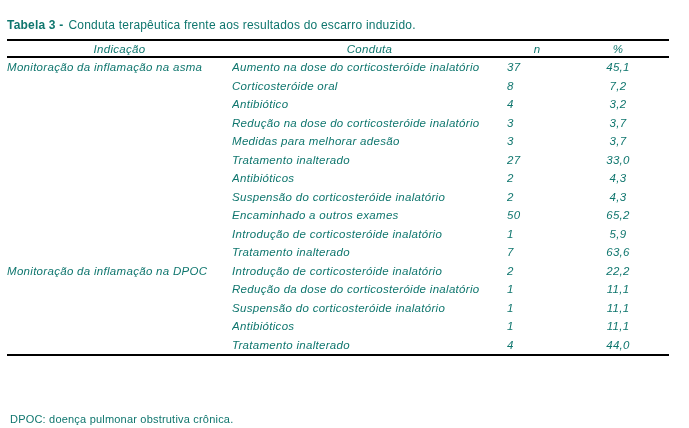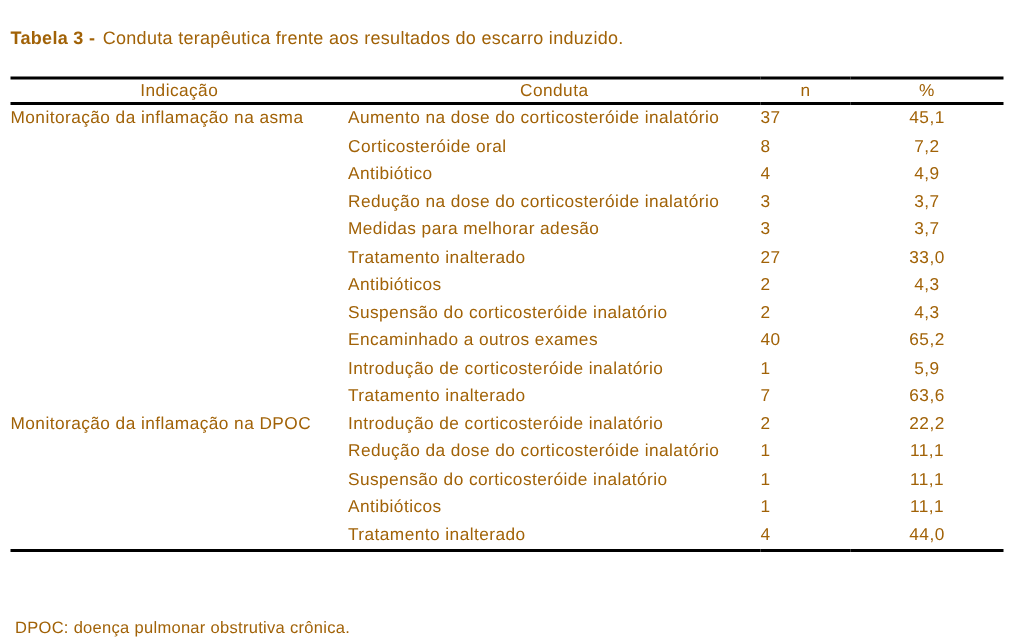--- a/index.html
+++ b/index.html
@@ -3,31 +3,31 @@
 <meta charset="utf-8">
 <style>
   * { margin:0; padding:0; box-sizing:border-box; }
   html, body { background:#ffffff; }
   .page {
     position:relative;
     width:689px; height:428px;
     background:#ffffff;
     overflow:hidden;
     font-family:"Liberation Sans","DejaVu Sans",sans-serif;
-    color:#a16207;
+    color:#0f766e;
   }
   .caption {
     position:absolute; left:7px; top:18px;
     font-size:12px; letter-spacing:0.2px; white-space:nowrap;
   }
   .caption .cap-label { font-weight:bold; margin-right:5px; }
   table.results {
-    position:absolute; left:7px; top:51px; width:662px;
+    position:absolute; left:7px; top:39px; width:662px;
     border-collapse:collapse; table-layout:fixed;
-    border-top:2px solid #000; border-bottom:2px solid #000;
+    border-top:2px solid #000; border-bottom:2px solid #000;font-style:italic;
   }
   table.results thead th {
     font-weight:normal; font-size:11.5px; letter-spacing:0.3px;
     height:17px; padding:0; text-align:center;
     border-bottom:2px solid #000; white-space:nowrap;
   }
   table.results td {
     font-size:11.5px; letter-spacing:0.3px;
     height:18.5px; line-height:18.5px; padding:0;
     white-space:nowrap; overflow:hidden; vertical-align:middle;
@@ -74,21 +74,21 @@
         <tr>
           <td class="col-ind"></td>
           <td class="col-con">Corticosteróide oral</td>
           <td class="col-n">8</td>
           <td class="col-pct">7,2</td>
         </tr>
         <tr>
           <td class="col-ind"></td>
           <td class="col-con">Antibiótico</td>
           <td class="col-n">4</td>
-          <td class="col-pct">4,9</td>
+          <td class="col-pct">3,2</td>
         </tr>
         <tr>
           <td class="col-ind"></td>
           <td class="col-con">Redução na dose do corticosteróide inalatório</td>
           <td class="col-n">3</td>
           <td class="col-pct">3,7</td>
         </tr>
         <tr>
           <td class="col-ind"></td>
           <td class="col-con">Medidas para melhorar adesão</td>
@@ -109,21 +109,21 @@
         </tr>
         <tr>
           <td class="col-ind"></td>
           <td class="col-con">Suspensão do corticosteróide inalatório</td>
           <td class="col-n">2</td>
           <td class="col-pct">4,3</td>
         </tr>
         <tr>
           <td class="col-ind"></td>
           <td class="col-con">Encaminhado a outros exames</td>
-          <td class="col-n">40</td>
+          <td class="col-n">50</td>
           <td class="col-pct">65,2</td>
         </tr>
         <tr>
           <td class="col-ind"></td>
           <td class="col-con">Introdução de corticosteróide inalatório</td>
           <td class="col-n">1</td>
           <td class="col-pct">5,9</td>
         </tr>
         <tr>
           <td class="col-ind"></td>

